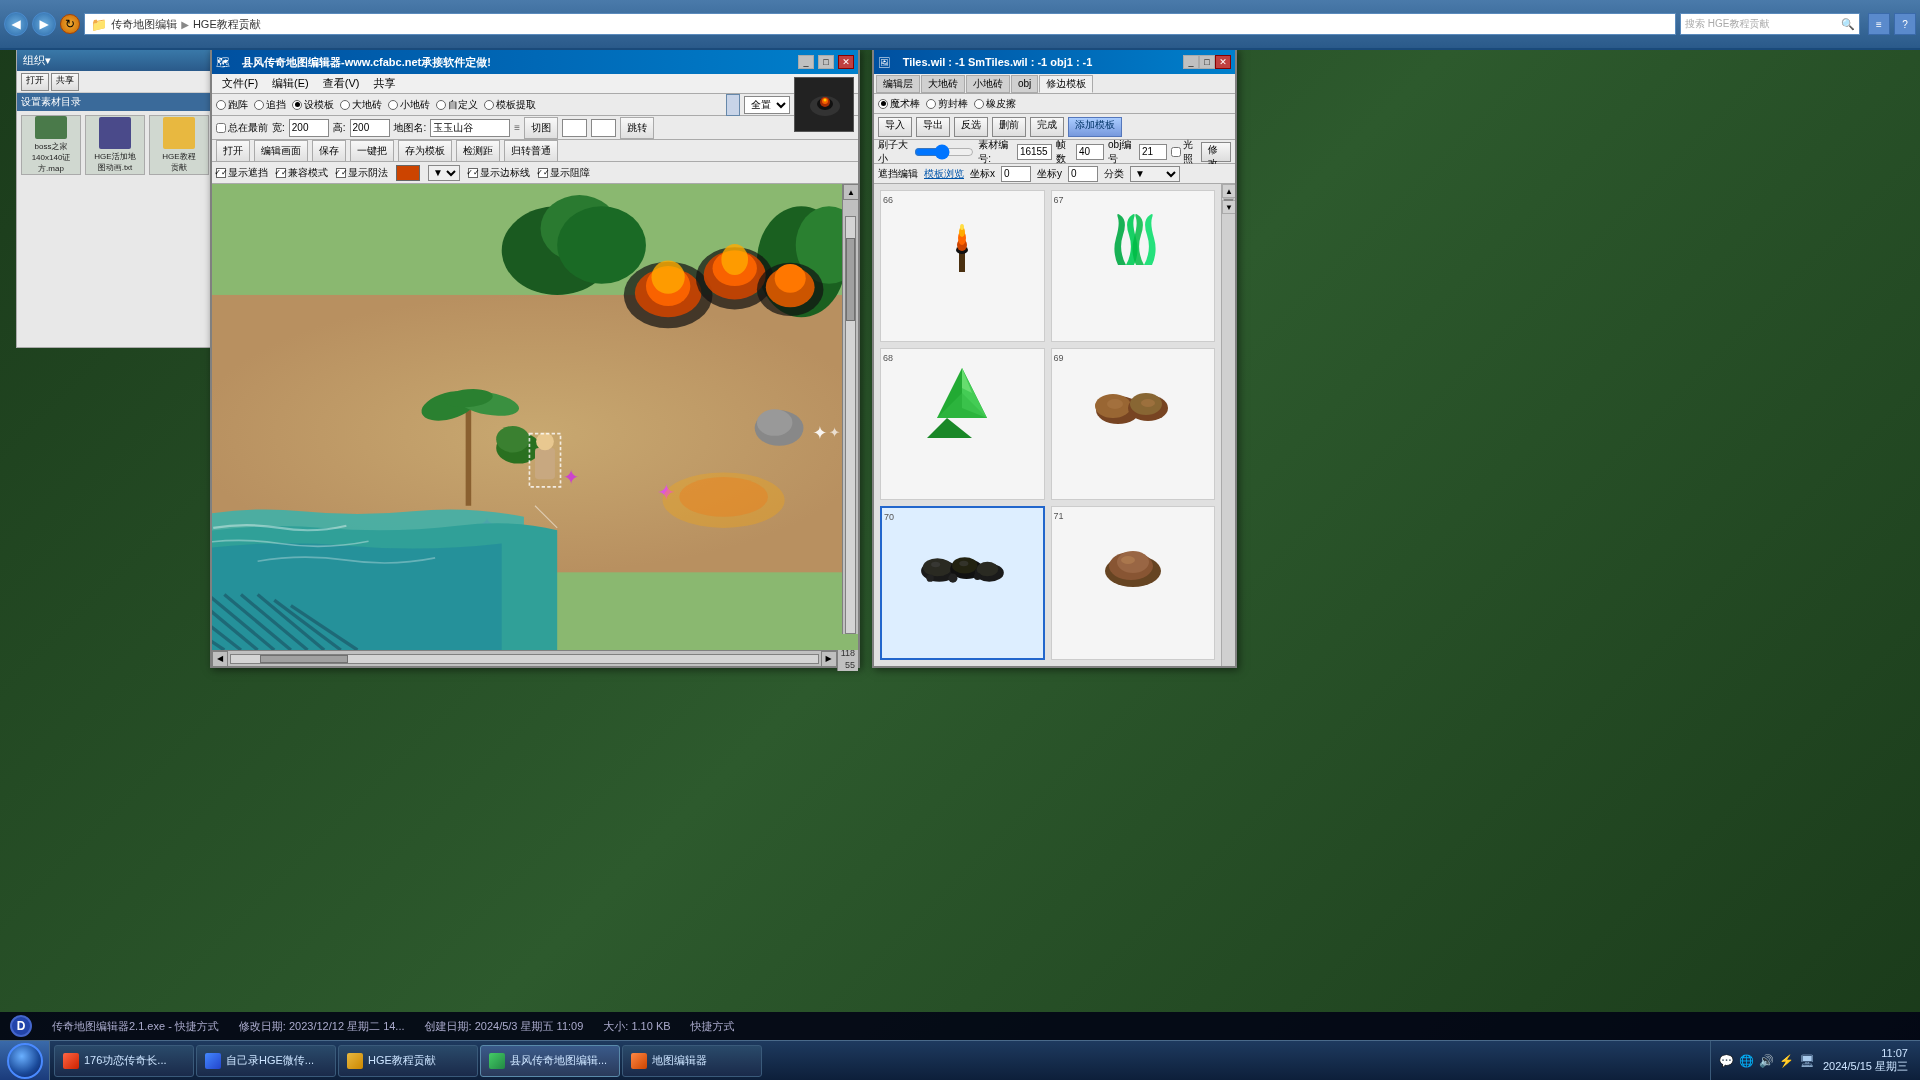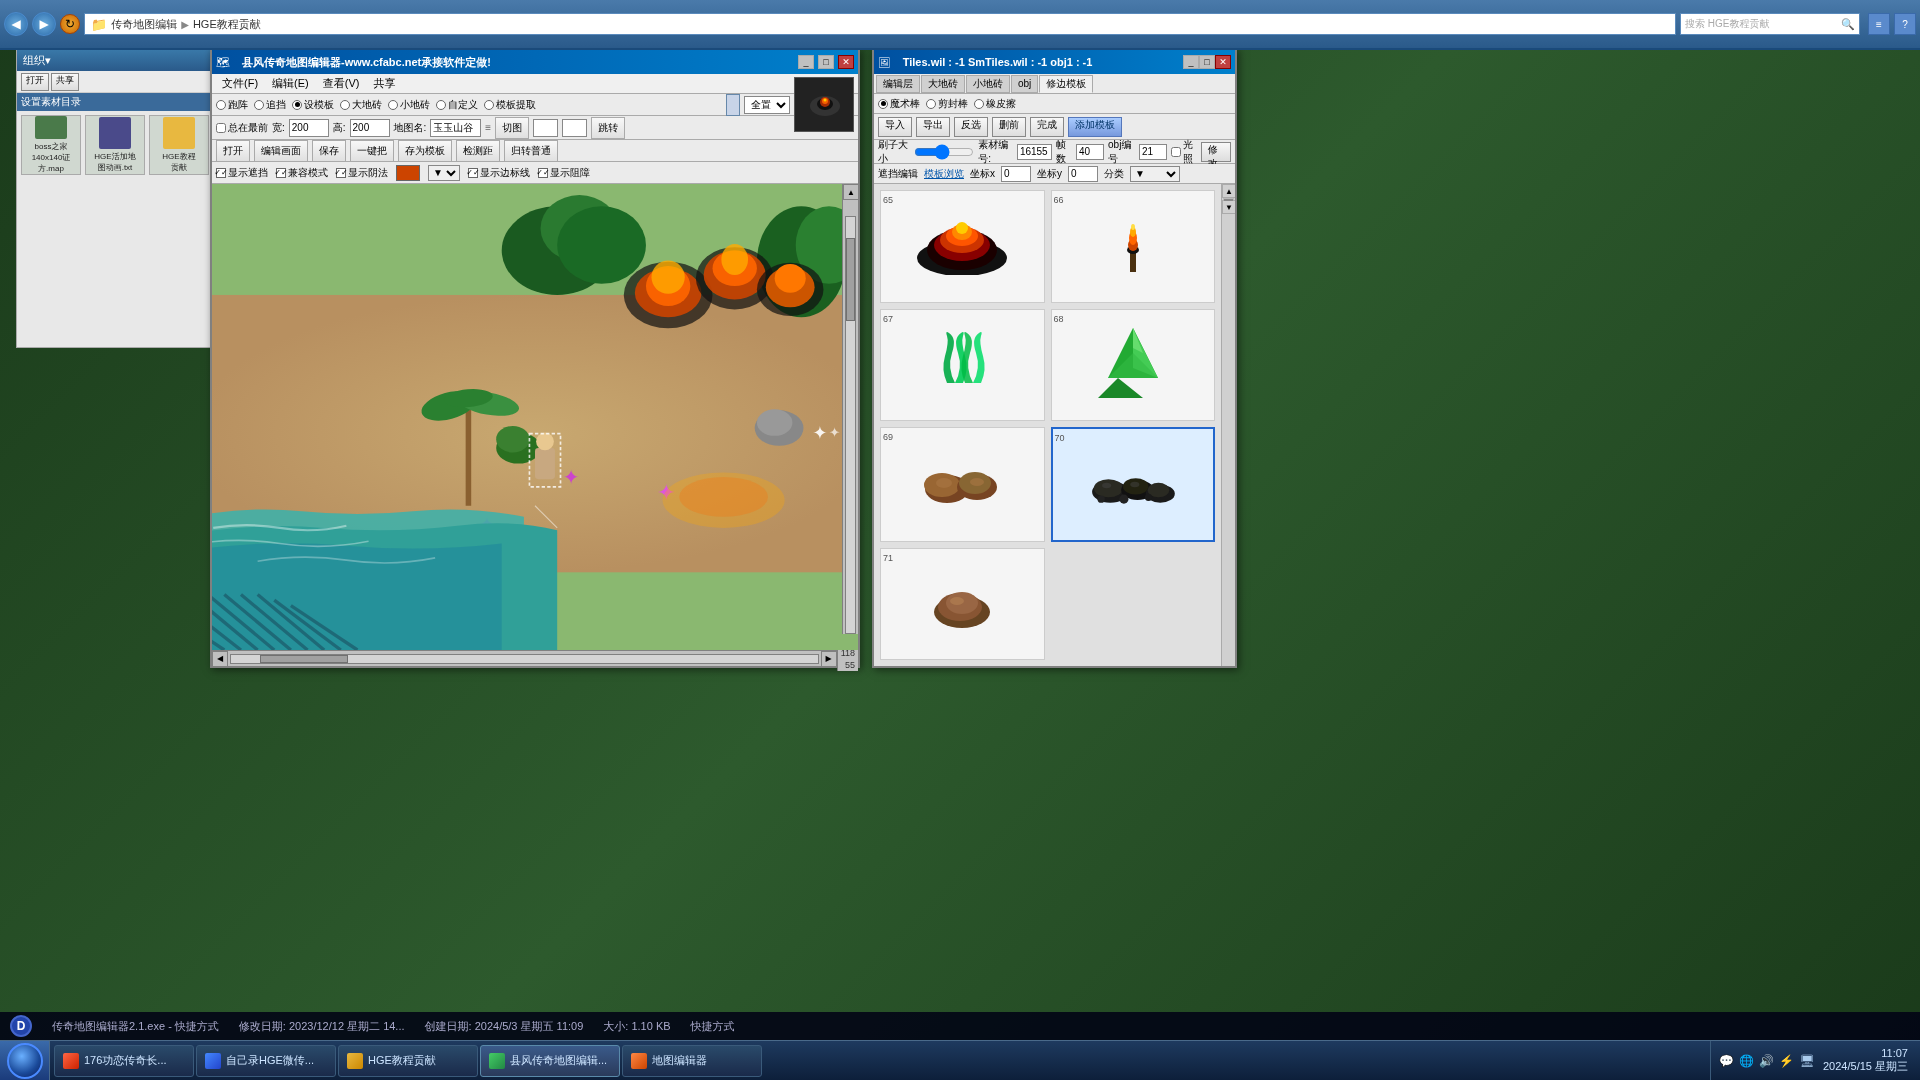--- a/index.html
+++ b/index.html
@@ -909,21 +909,21 @@
       <div class="settings-bar">
         <label style="display:flex;align-items:center;gap:2px;font-size:10px;">
           <input type="checkbox" style="width: 10px; height: 10px;">
           <span>总在最前</span>
         </label>
         <span>宽:</span>
         <input class="settings-input" value="200" style="">
         <span>高:</span>
         <input class="settings-input" value="200" style="">
         <span>地图名:</span>
-        <input class="settings-input" style="width: 51px;" value="玉玉山谷">
+        <input class="settings-input" style="width: 80px;" value="玉玉山谷">
         <span style="color:#666;">≡</span>
         <div class="toolbar-btn">切图</div>
 
         <input type="text" style="width: 25px; height: 18px; border: 1px solid rgb(136, 136, 136); font-size: 10px; padding: 0px 2px;" value="">
         <input type="text" style="width: 25px; height: 18px; border: 1px solid rgb(136, 136, 136); font-size: 10px; padding: 0px 2px;" value="">
         <div class="toolbar-btn" style="font-size:10px;">跳转</div>
       </div>
 
       <div style="height:22px;background:#ebebeb;display:flex;align-items:center;padding:0 4px;gap:4px;border-bottom:1px solid #aaa;">
         <div class="toolbar-btn">打开</div>
@@ -1170,34 +1170,20 @@
         <span>分类</span>
         <select style="height:16px;font-size:10px;border:1px solid #888;width:50px;">
           <option>▼</option>
         </select>
       </div>
 
       <div class="tiles-grid-wrapper">
         <div class="tiles-grid-inner">
 
 
-          <div class="tile-cell">
-            <div class="tile-num">65</div>
-            <div class="tile-visual">
-              <svg width="100" height="65" viewBox="0 0 100 65">
-                <ellipse cx="50" cy="48" rx="45" ry="18" fill="#111"></ellipse>
-                <ellipse cx="50" cy="40" rx="35" ry="20" fill="#1a0000"></ellipse>
-                <ellipse cx="50" cy="35" rx="28" ry="16" fill="#880000"></ellipse>
-                <ellipse cx="50" cy="30" rx="22" ry="13" fill="#cc3300"></ellipse>
-                <ellipse cx="50" cy="26" rx="16" ry="10" fill="#ff5500"></ellipse>
-                <ellipse cx="50" cy="22" rx="10" ry="8" fill="#ff8800"></ellipse>
-                <ellipse cx="50" cy="18" rx="6" ry="6" fill="#ffcc00"></ellipse>
-              </svg>
-            </div>
-          </div>
 
           <div class="tile-cell">
             <div class="tile-num">66</div>
             <div class="tile-visual">
               <svg width="50" height="65" viewBox="0 0 50 65">
                 <rect x="22" y="42" width="6" height="20" fill="#4a3010"></rect>
                 <ellipse cx="25" cy="40" rx="6" ry="4" fill="#111"></ellipse>
                 <ellipse cx="25" cy="35" rx="5" ry="6" fill="#cc4400"></ellipse>
                 <ellipse cx="25" cy="28" rx="4" ry="7" fill="#ff6600"></ellipse>
                 <ellipse cx="25" cy="22" rx="3" ry="5" fill="#ffaa00"></ellipse>

